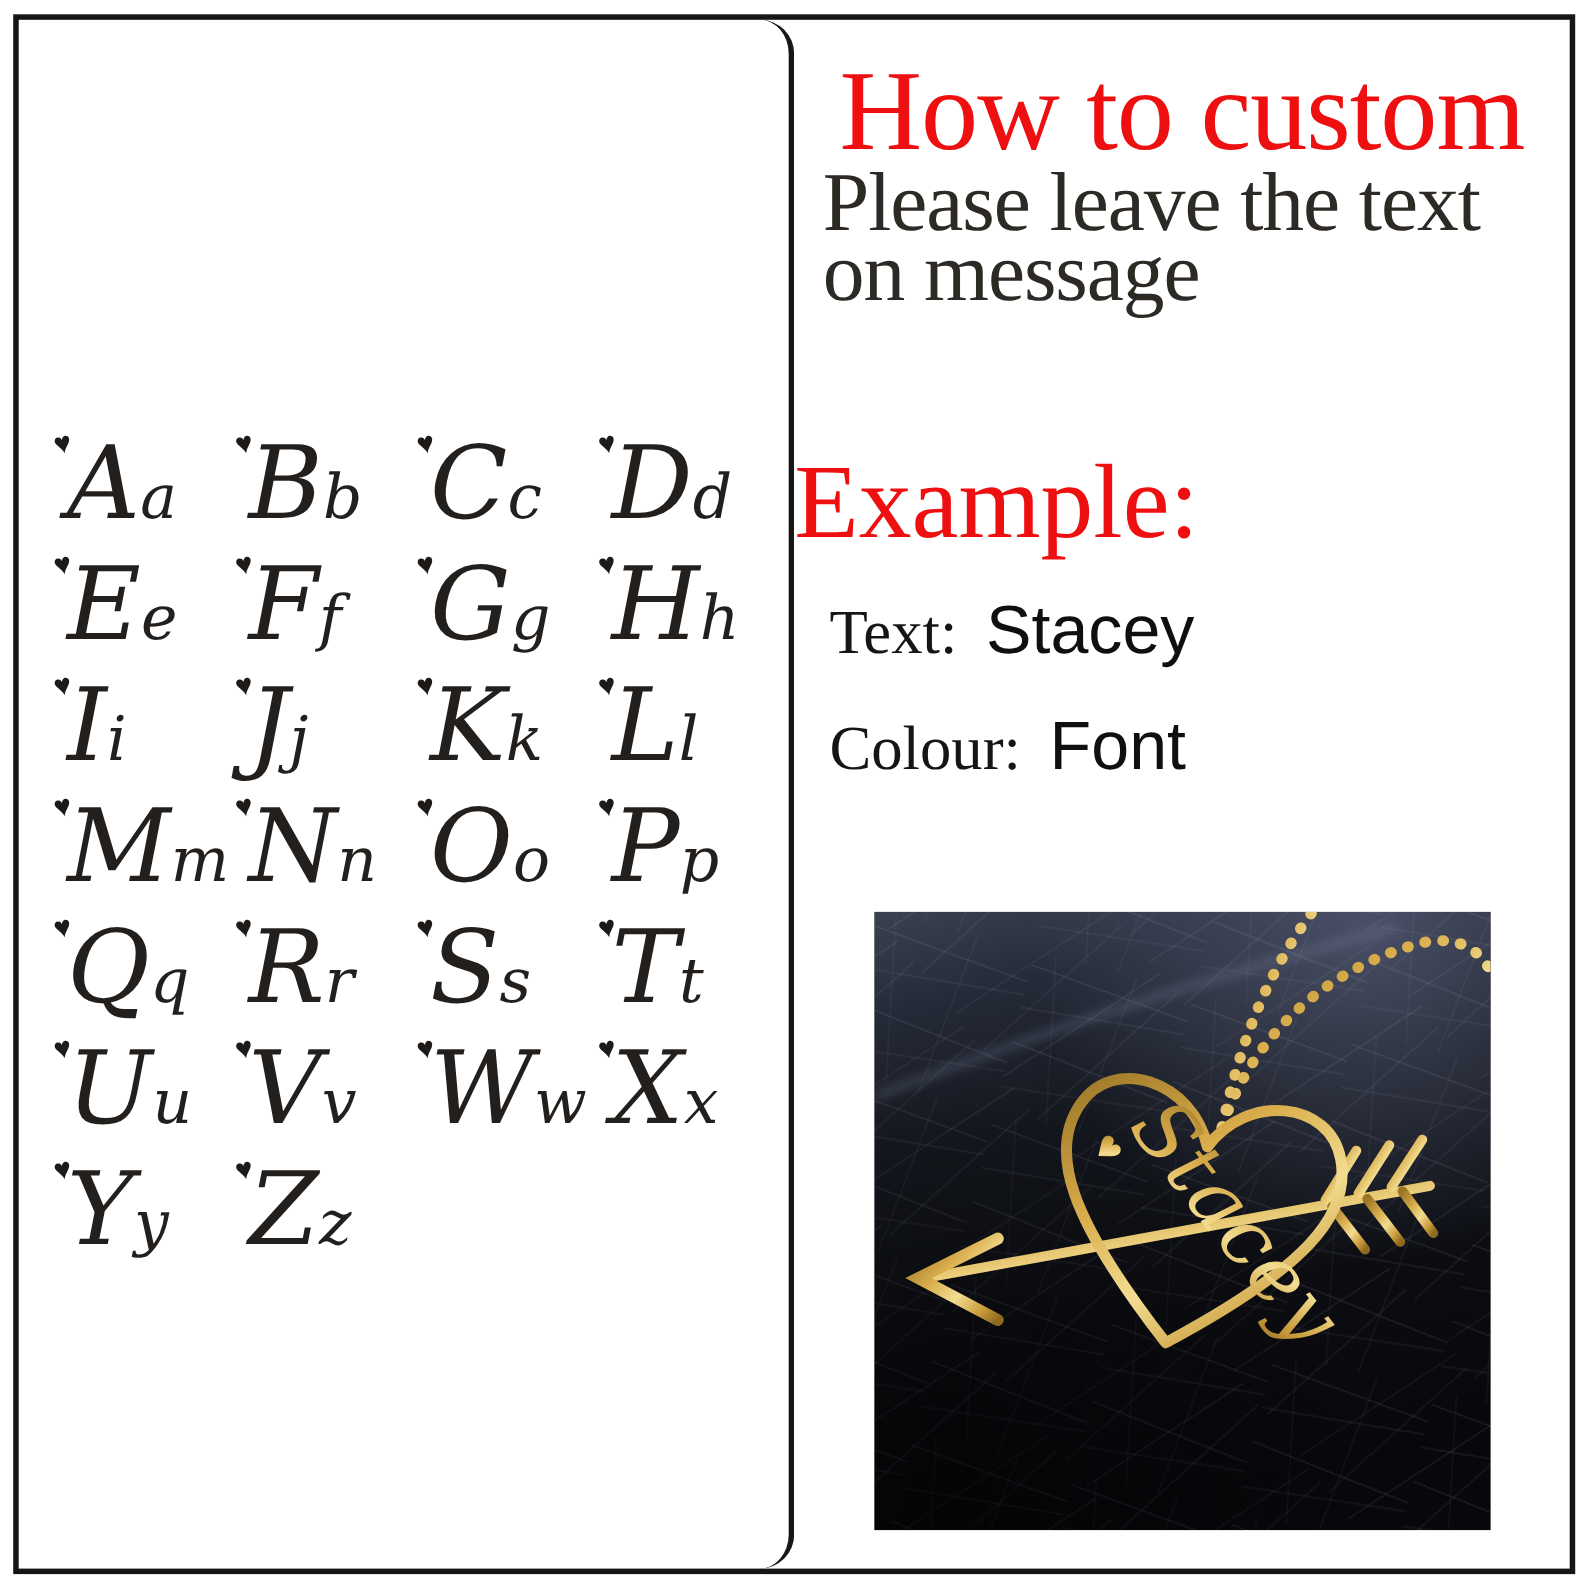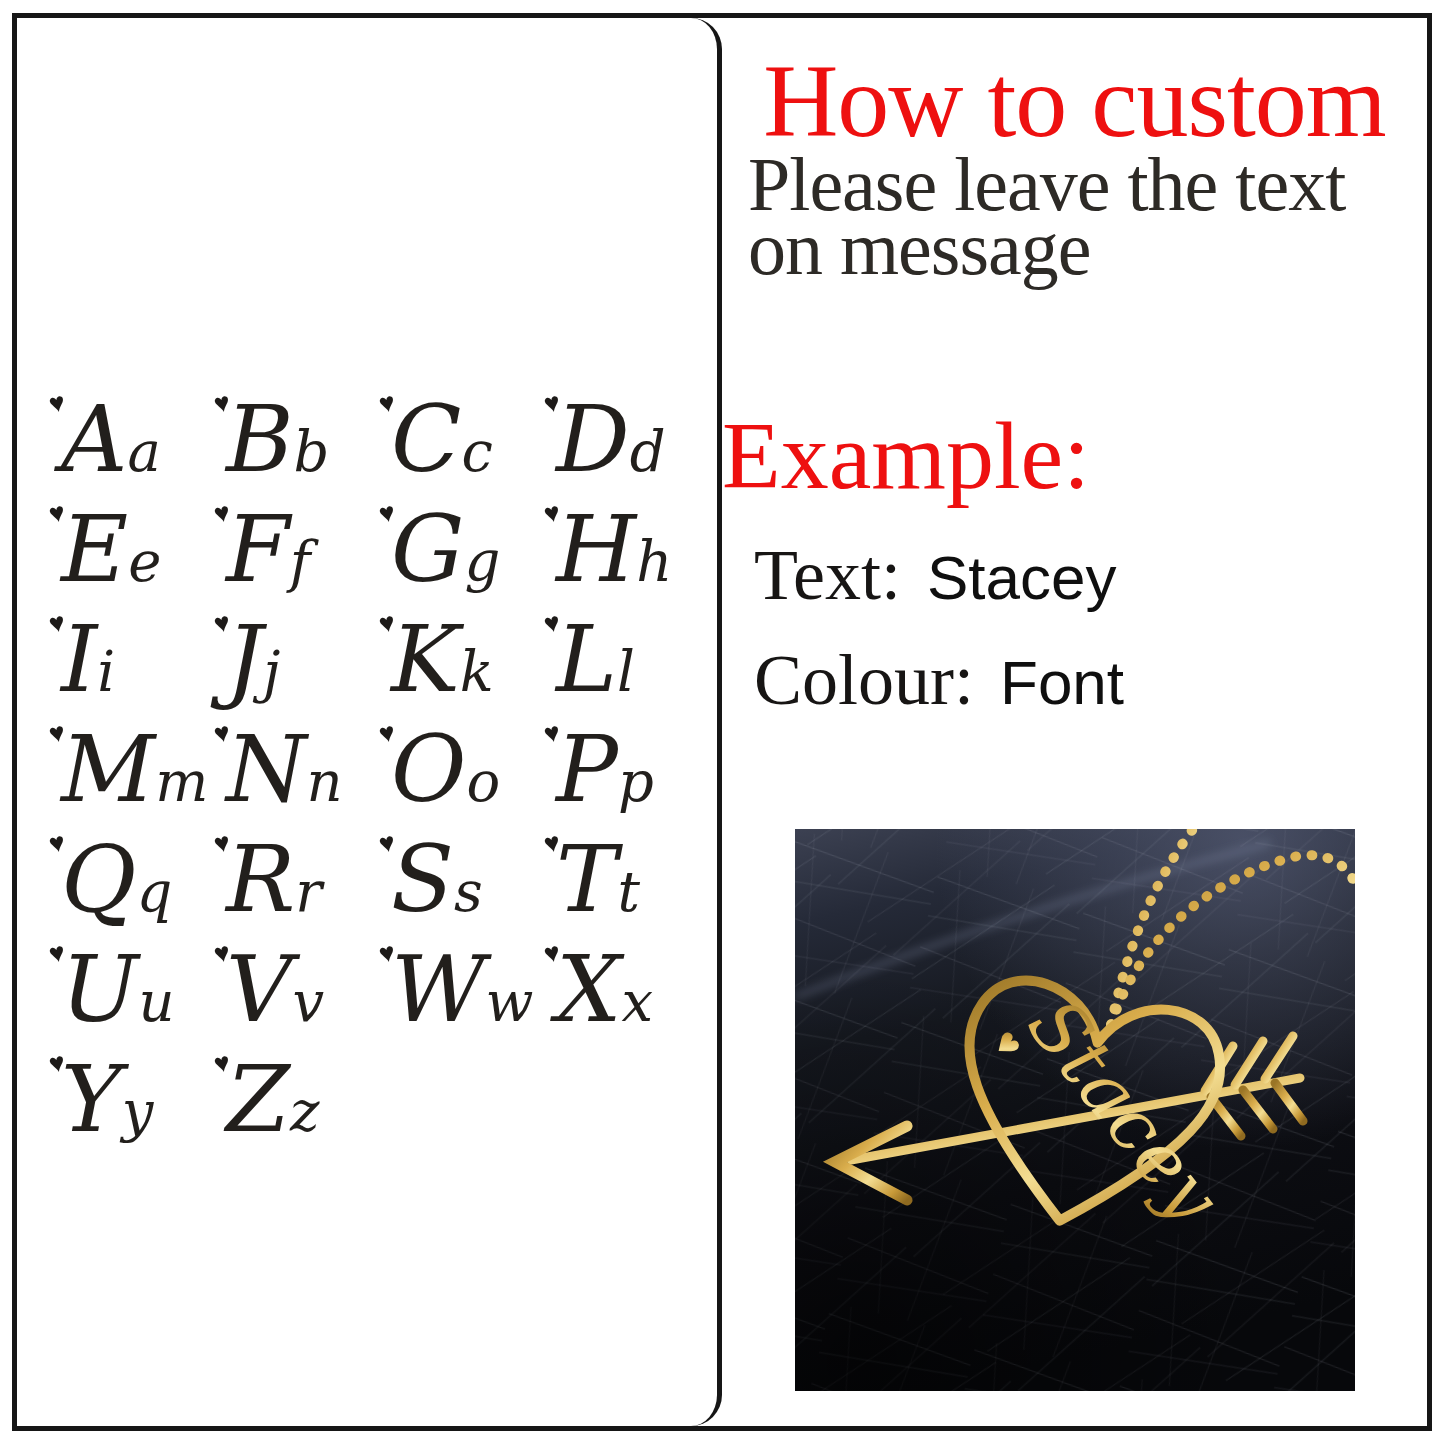--- a/index.html
+++ b/index.html
@@ -26,21 +26,21 @@
   
   .howto{position:absolute;left:0;top:26px;width:100%;text-align:center;
          font-size:104px;line-height:1.1;color:var(--red);letter-spacing:-1px;}
   .subtitle{position:absolute;left:26px;top:134px;width:700px;
             font-size:76px;line-height:64px;color:#2d2a26;letter-spacing:-1px;}
   .example{position:absolute;left:0;top:390px;width:100%;text-align:left;
            font-size:96px;line-height:1;color:var(--red);}
   .field{position:absolute;left:32px;display:flex;align-items:baseline;white-space:nowrap;}
   .field.f0{top:520px;}
   .field.f1{top:625px;justify-content:space-between;}
-  .field .lab{font-size:72px;line-height:1.05;color:#171514;}
+  .field .lab{font-size:57px;line-height:1.05;color:#171514;}
   .field .val{font-size:62px;color:#0f0f0f;margin-left:26px;
               font-family:"Liberation Sans",sans-serif;}
 
   
   .photo{position:absolute;left:73px;top:811px;width:560px;height:562px;background:#0b0c10;}
   .photo svg{display:block;}
 
   :root{--red:#ee1010;}
 </style>
 </head>

